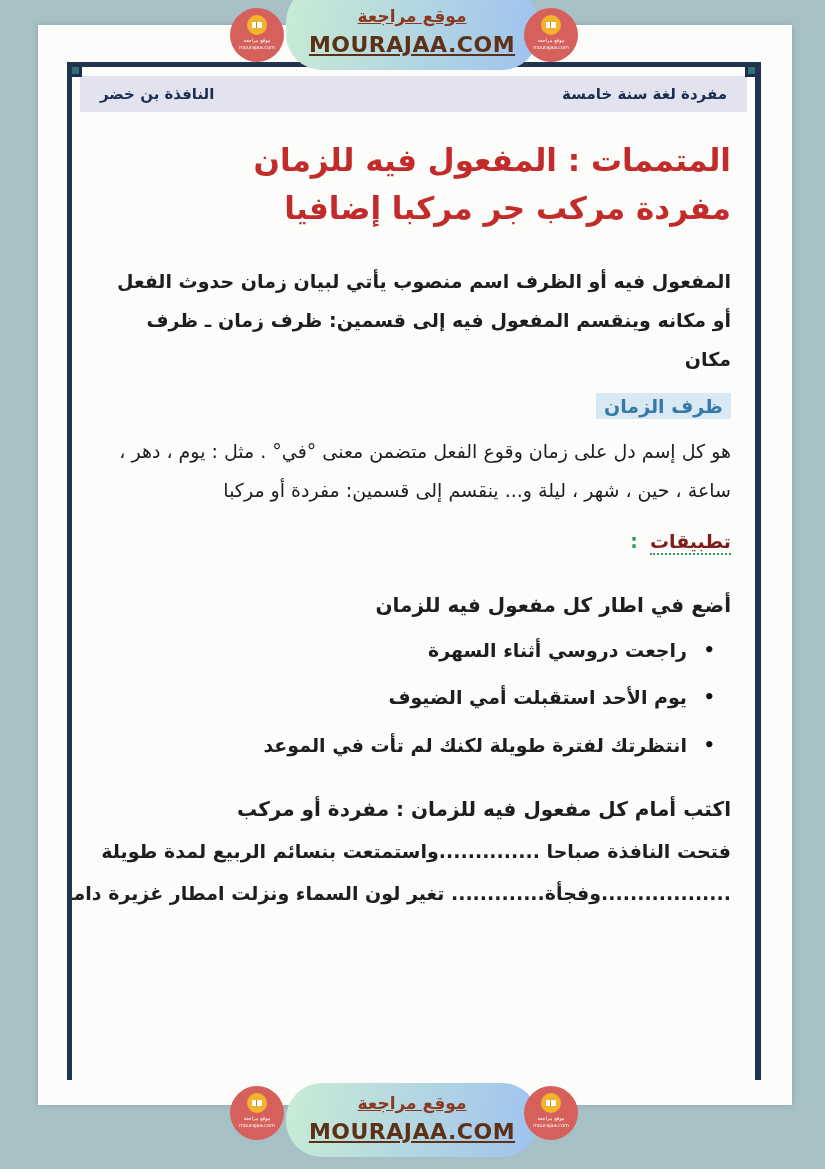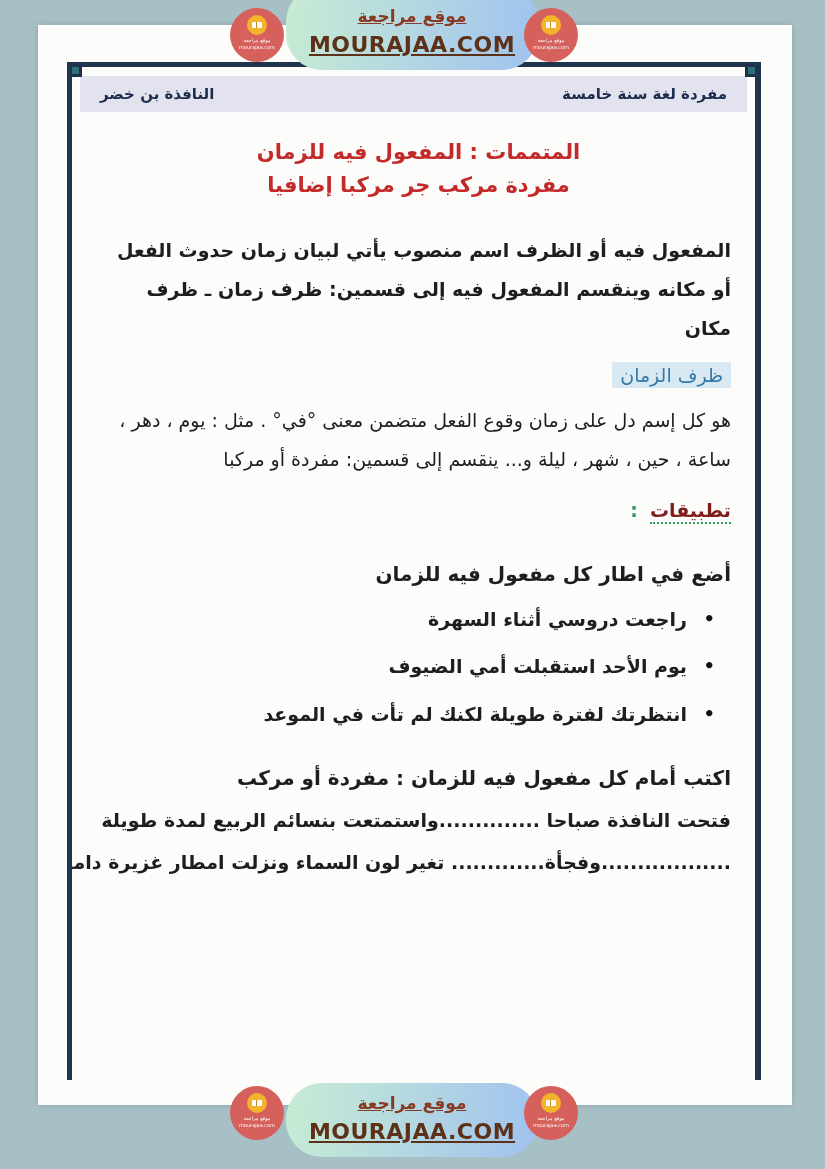--- a/index.html
+++ b/index.html
@@ -25,28 +25,28 @@
   .knot.kl{left:-9px}.knot.kr{right:-9px}
   
   .header-bar{
     margin:9px 8px 0 8px;background:#e2e3ee;
     display:flex;justify-content:space-between;align-items:center;
     padding:9px 20px;font-size:15px;font-weight:bold;color:#1c2c4e;
   }
   
   .content{padding:0 24px 0 34px;text-align:right;color:#1e1e1e;}
   .title{
-    text-align:center;color:#c32b2b;font-weight:bold;
-    font-size:21px;line-height:1.55;margin-top:24px;
+    color:#c32b2b;font-weight:bold;
+    font-size:31px;line-height:1.55;margin-top:24px;
   }
   .para{font-size:19px;font-weight:bold;line-height:2.05;margin-top:30px;}
   .h-teal-wrap{margin-top:14px;}
   .h-teal{
     display:inline-block;background:#d8e9f3;color:#3579a8;
-    font-size:19px;font-weight:normal;padding:2px 8px;
+    font-size:19px;font-weight:bold;padding:2px 8px;
   }
   .para2{font-size:19px;font-weight:normal;line-height:2.05;margin-top:13px;}
   ul.blist{list-style:none;margin:6px 0 0 0;padding:0;}
   ul.blist li{
     position:relative;padding-right:36px;margin-top:23px;
     font-size:18.5px;font-weight:bold;line-height:1.5;
   }
   ul.blist li::before{
     content:"•";position:absolute;right:10px;top:0;font-size:18px;color:#111;
   }

